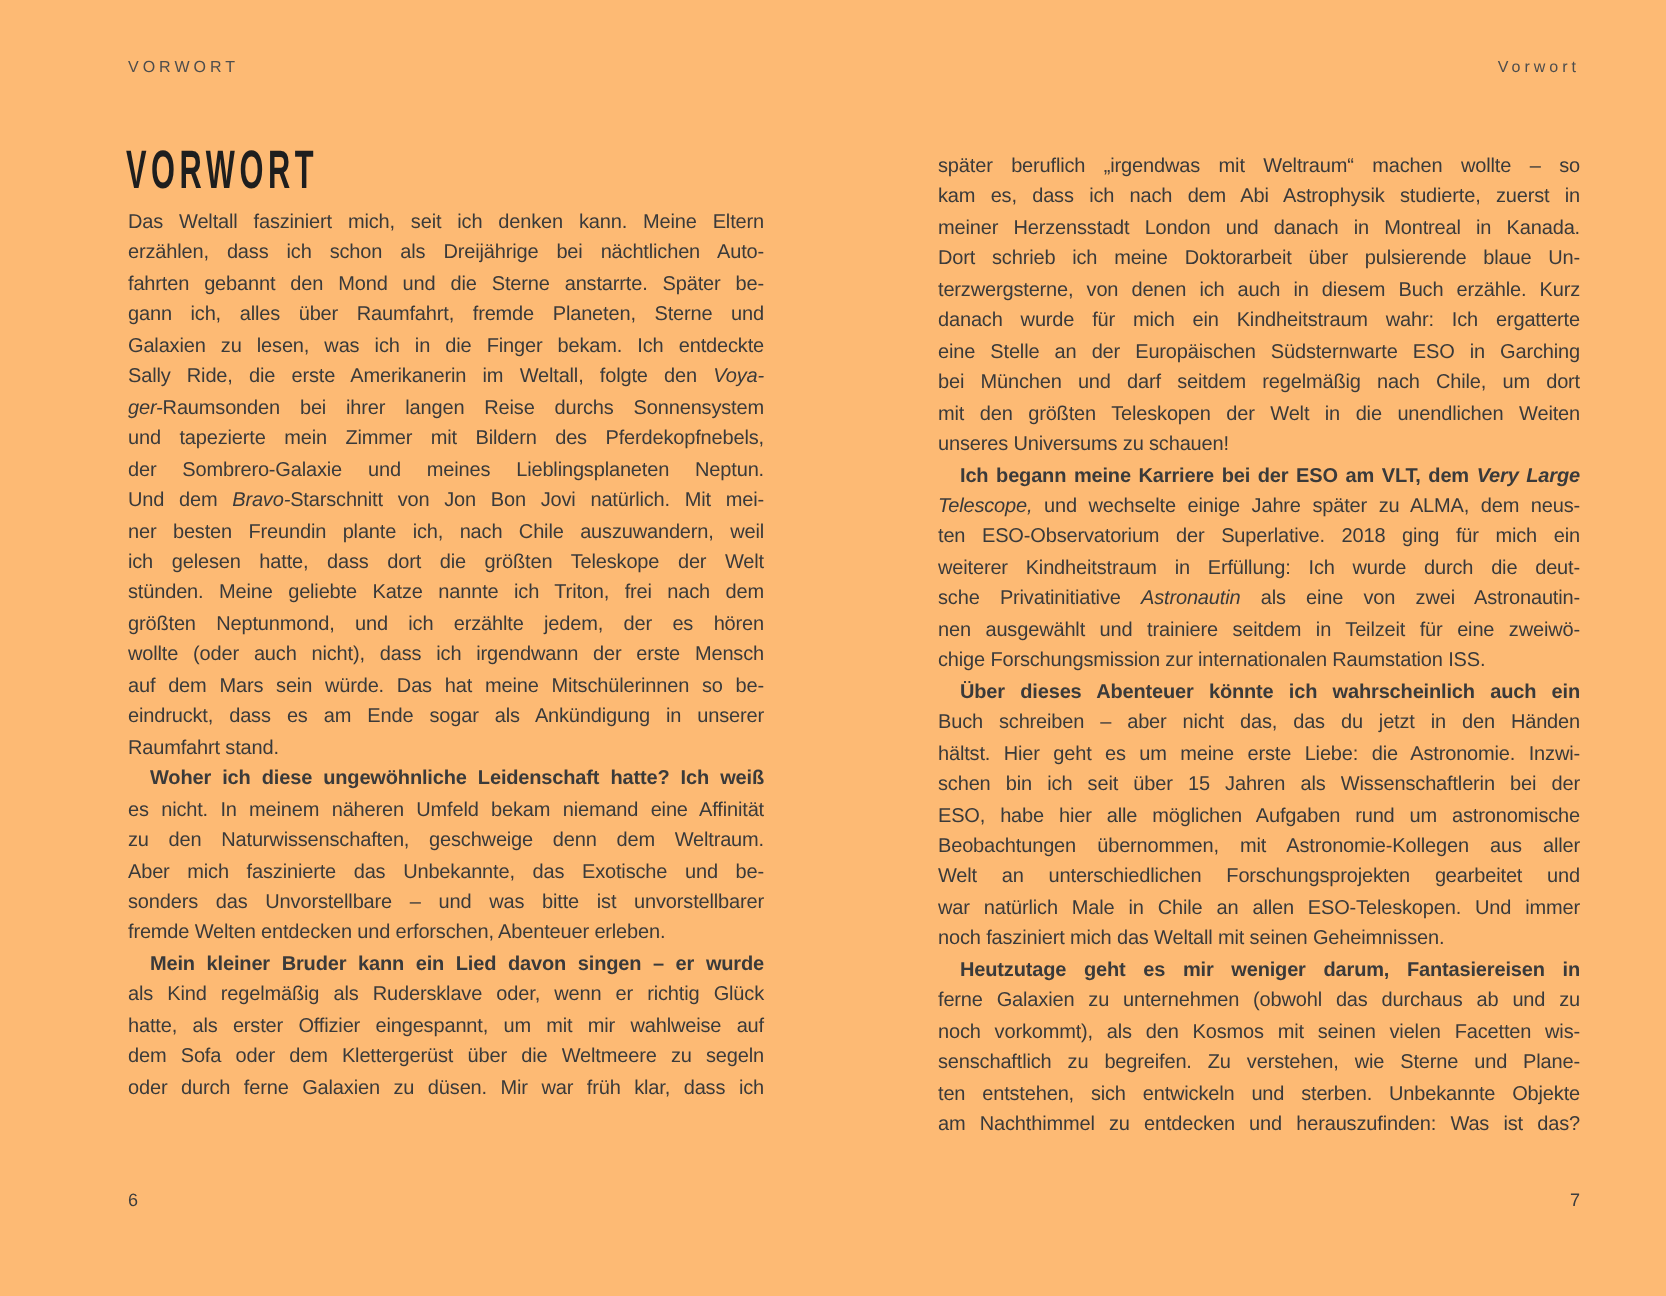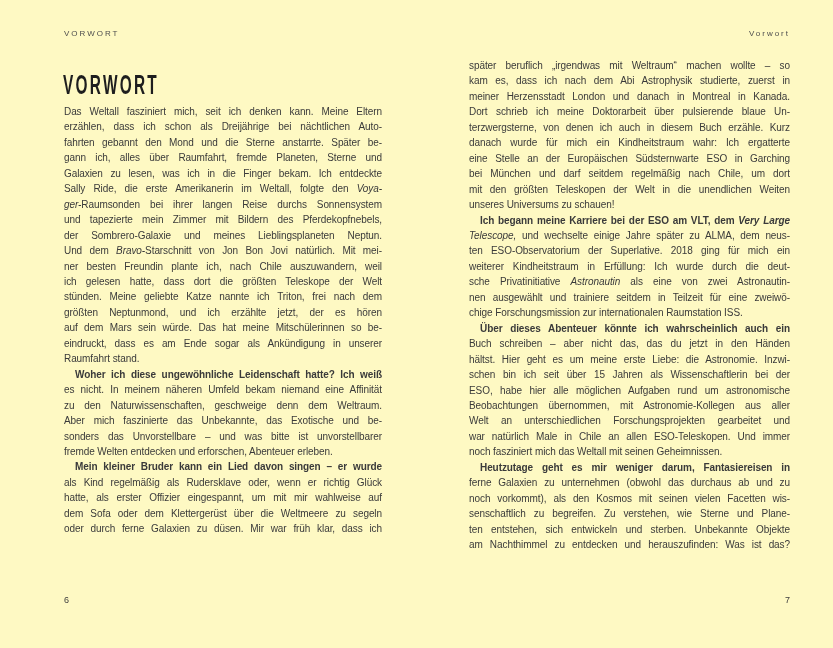--- a/index.html
+++ b/index.html
@@ -3,42 +3,42 @@
 <meta charset="utf-8">
 <style>
   html,body{margin:0;padding:0;}
   body{
     width:833px;height:648px;
     background:#f6f6f5;
     font-family:"Liberation Sans","DejaVu Sans",sans-serif;
   }
   .spread{
     position:relative;width:833px;height:648px;
-    background:#fef9c3;overflow:hidden;
+    background:#fdba74;overflow:hidden;
   }
   .running-head{
     position:absolute;top:29px;
     font-size:8px;letter-spacing:2px;color:#4d4d4d;
   }
   .running-head.left{left:64px;}
   .running-head.right{right:43px;text-align:right;}
   .chapter-title{
     position:absolute;left:63px;top:70px;margin:0;
     font-size:27px;font-weight:bold;color:#1e1e1e;
     letter-spacing:4px;white-space:nowrap;
   }
   .chapter-title .squeeze{
     display:inline-block;transform:scaleX(0.57);transform-origin:left center;
   }
   .col{
     position:absolute;color:#3a3a3a;
     font-size:10px;line-height:15.45px;letter-spacing:-0.08px;
   }
   .col.left{left:64px;top:104px;width:318px;}
-  .col.right{left:469px;top:58px;width:321px;}
+  .col.right{left:469px;top:76px;width:321px;}
   .line{
     text-align:justify;text-align-last:justify;
     -moz-text-align-last:justify;
   }
   .line.end{text-align-last:left;-moz-text-align-last:left;}
   .line.indent{text-indent:11px;font-weight:bold;}
   .line .it{font-style:italic;}
   .page-number{
     position:absolute;top:595px;font-size:9px;color:#3d3d3d;
   }
@@ -63,21 +63,22 @@
       <div class="line"><span>gann ich, alles über Raumfahrt, fremde Planeten, Sterne und</span></div>
       <div class="line"><span>Galaxien zu lesen, was ich in die Finger bekam. Ich entdeckte</span></div>
       <div class="line"><span>Sally Ride, die erste Amerikanerin im Weltall, folgte den </span><span class="it">Voya-</span></div>
       <div class="line"><span class="it">ger-</span><span>Raumsonden bei ihrer langen Reise durchs Sonnensystem</span></div>
       <div class="line"><span>und tapezierte mein Zimmer mit Bildern des Pferdekopfnebels,</span></div>
       <div class="line"><span>der Sombrero-Galaxie und meines Lieblingsplaneten Neptun.</span></div>
       <div class="line"><span>Und dem </span><span class="it">Bravo-</span><span>Starschnitt von Jon Bon Jovi natürlich. Mit mei-</span></div>
       <div class="line"><span>ner besten Freundin plante ich, nach Chile auszuwandern, weil</span></div>
       <div class="line"><span>ich gelesen hatte, dass dort die größten Teleskope der Welt</span></div>
       <div class="line"><span>stünden. Meine geliebte Katze nannte ich Triton, frei nach dem</span></div>
-      <div class="line"><span>größten Neptunmond, und ich erzählte jetzt, der es hören</span></div>
+      <div class="line"><span>größten Neptunmond, und ich erzählte jedem, der es hören</span></div>
+      <div class="line"><span>wollte (oder auch nicht), dass ich irgendwann der erste Mensch</span></div>
       <div class="line"><span>auf dem Mars sein würde. Das hat meine Mitschülerinnen so be-</span></div>
       <div class="line"><span>eindruckt, dass es am Ende sogar als Ankündigung in unserer</span></div>
       <div class="line end"><span>Raumfahrt stand.</span></div>
       <div class="line indent"><span>Woher ich diese ungewöhnliche Leidenschaft hatte? Ich weiß</span></div>
       <div class="line"><span>es nicht. In meinem näheren Umfeld bekam niemand eine Affinität</span></div>
       <div class="line"><span>zu den Naturwissenschaften, geschweige denn dem Weltraum.</span></div>
       <div class="line"><span>Aber mich faszinierte das Unbekannte, das Exotische und be-</span></div>
       <div class="line"><span>sonders das Unvorstellbare – und was bitte ist unvorstellbarer</span></div>
       <div class="line end"><span>fremde Welten entdecken und erforschen, Abenteuer erleben.</span></div>
       <div class="line indent"><span>Mein kleiner Bruder kann ein Lied davon singen – er wurde</span></div>

